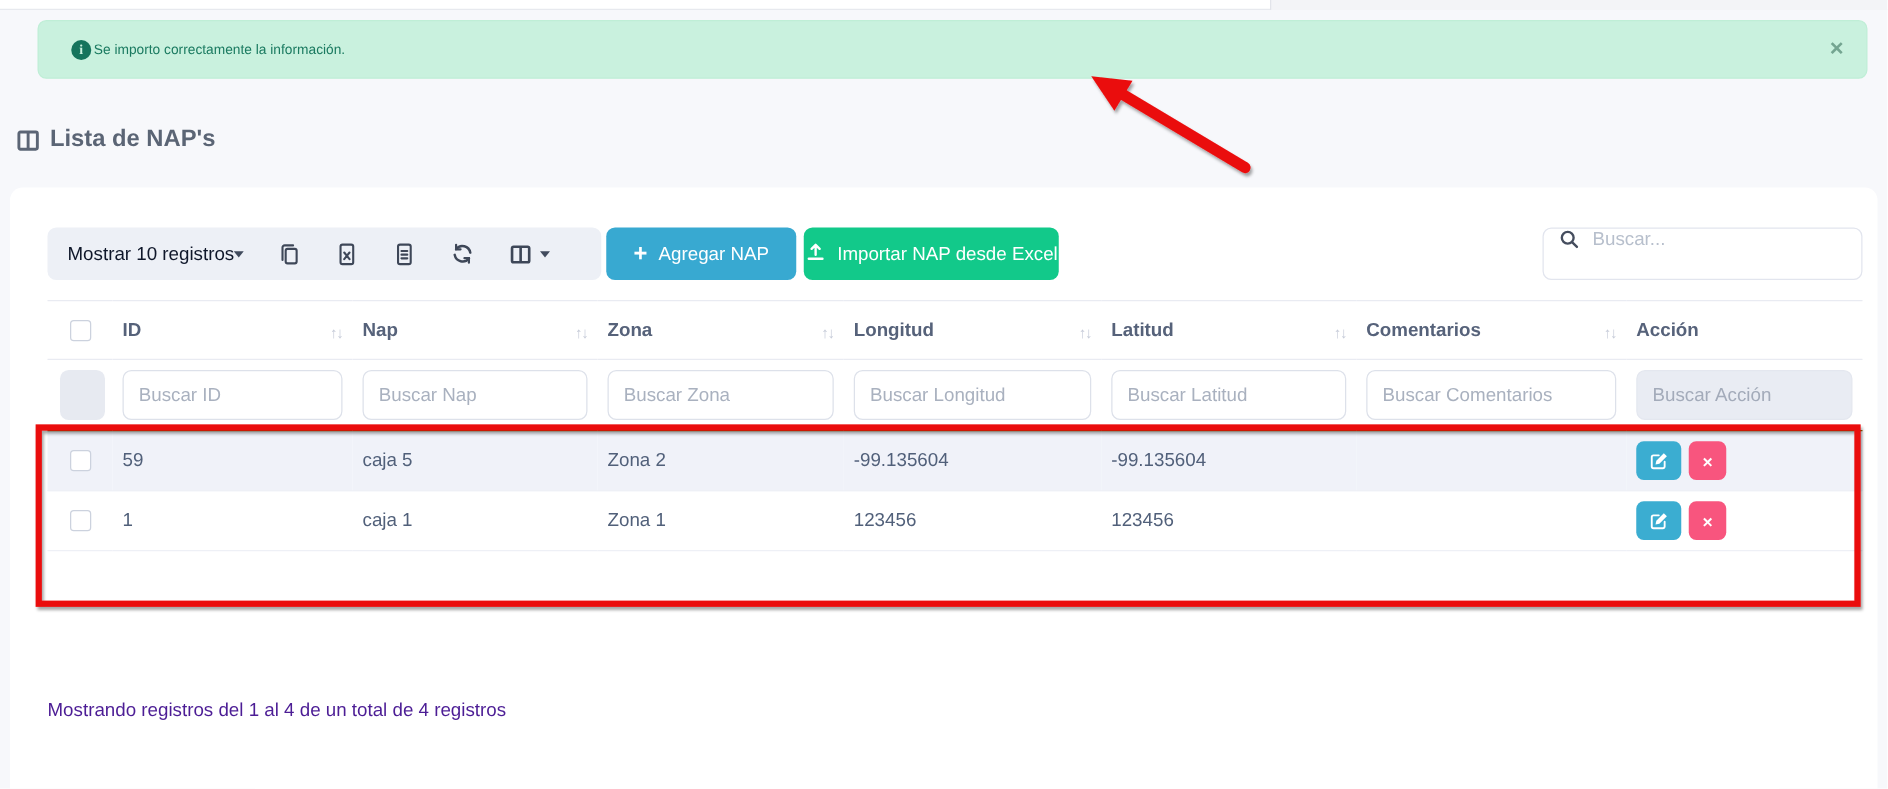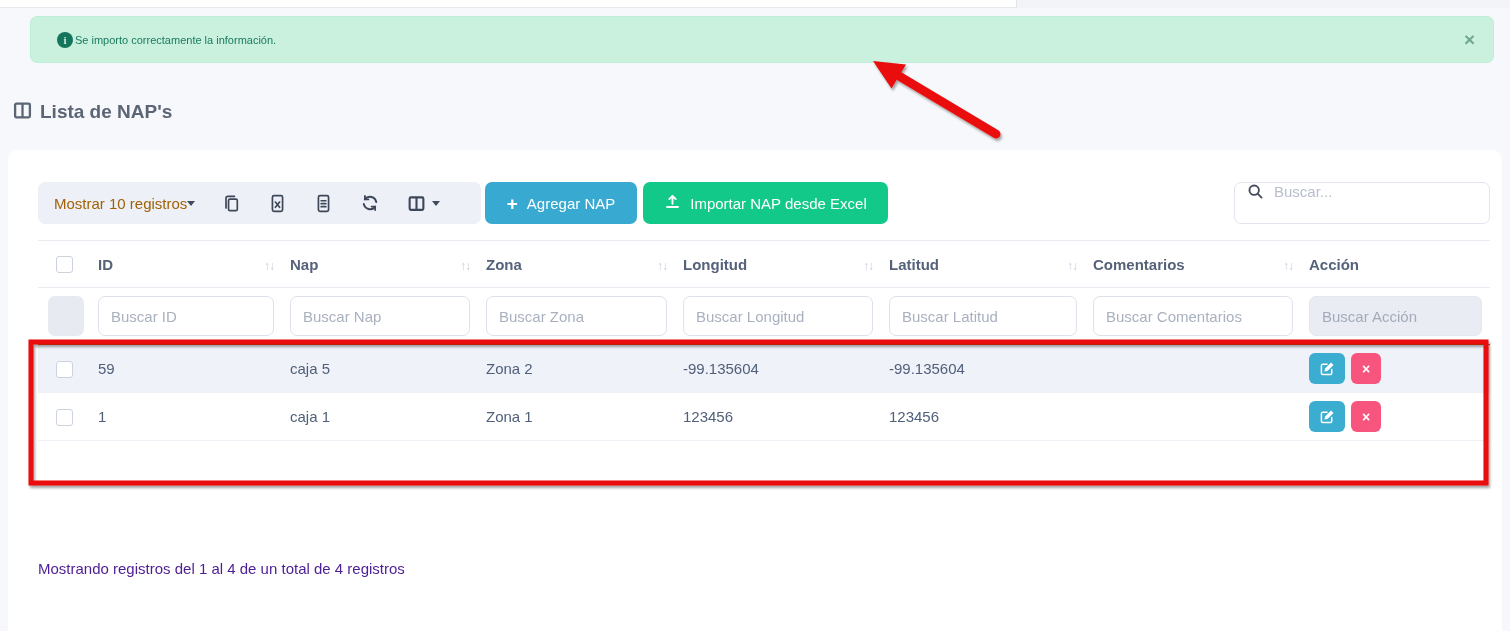--- a/index.html
+++ b/index.html
@@ -11,37 +11,37 @@
   .topstrip { position:absolute; left:0; top:0; width:1510px; height:8px; background:#ffffff; border-bottom:1px solid #e7e9ee; }
   .topstrip-right { position:absolute; left:1016px; top:0; height:8px; width:494px; background:#f3f4f7; border-left:1px solid #e2e4ea; }
 
   
   .alert { position:absolute; left:30px; top:16px; width:1464px; height:47px; background:#c9f1de; border:1px solid #bfeed6; border-radius:7px; display:flex; align-items:center; padding:0 18px 0 26px; }
   .alert-ico { width:16px; height:16px; border-radius:50%; background:#15745c; color:#c9f1de; font-weight:bold; font-size:11px; font-family:"Liberation Serif", serif; display:flex; align-items:center; justify-content:center; flex:0 0 16px; }
   .alert-text { color:#1a7a60; font-size:11px; margin-left:2px; }
   .alert-close { margin-left:auto; background:none; border:none; color:#74a591; font-size:19px; font-weight:bold; cursor:pointer; line-height:1; }
 
   
-  .page-title { position:absolute; left:13px; top:101px; display:flex; align-items:flex-start; gap:8px; color:#5b6575; font-size:19px; font-weight:bold; }
+  .page-title { position:absolute; left:13px; top:101px; display:flex; align-items:center; gap:8px; color:#5b6575; font-size:19px; font-weight:bold; }
   .page-title svg { display:block; }
 
   
   .card { position:absolute; left:8px; right:8px; top:150px; height:490px; background:#ffffff; border-radius:10px 10px 0 0; }
 
   
   .dt-group { position:absolute; left:38px; top:182px; width:443px; height:42px; background:#edf0f6; border-radius:7px; display:flex; align-items:center; padding:0 16px; }
-  .len-btn { background:none; border:none; color:#a16207; font-size:15px; cursor:pointer; display:flex; align-items:center; gap:0; font-family:inherit; }
+  .len-btn { background:none; border:none; color:#0f172a; font-size:15px; cursor:pointer; display:flex; align-items:center; gap:0; font-family:inherit; }
   .caret { width:0; height:0; border-left:4px solid transparent; border-right:4px solid transparent; border-top:5px solid #414b5d; display:inline-block; }
   .tool-ico { background:none; border:none; cursor:pointer; margin-left:27px; display:flex; align-items:center; gap:6px; }
   .tool-ico svg { display:block; }
 
   .btn { position:absolute; top:182px; height:42px; border:none; border-radius:7px; color:#fff; font-size:15px; font-family:inherit; display:flex; align-items:center; justify-content:center; gap:9px; cursor:pointer; }
   .btn-add { left:485px; width:152px; background:#38a9d1; }
   .btn-add .plus { font-size:19px; font-weight:bold; line-height:1; }
-  .btn-import { left:643px; width:245px; background:#12c98a; }
+  .btn-import { left:643px; width:204px; background:#12c98a; }
 
   .searchbox { position:absolute; left:1234px; top:182px; width:256px; height:42px; background:#fff; border:1px solid #e2e5ee; border-radius:7px; display:flex; align-items:flex-start; padding:0 12px; }
   .searchbox input { border:none; outline:none; font-size:15px; color:#4e5b70; width:100%; margin-left:10px; font-family:inherit; background:transparent; }
   .searchbox input::placeholder { color:#b7bfcc; }
 
   
   table.dt { position:absolute; left:38px; top:240px; width:1452px; border-collapse:collapse; table-layout:fixed; }
   .dt th, .dt td { text-align:left; vertical-align:middle; }
   .dt thead tr.heads th { height:47px; border-top:1px solid #e9ebf2; border-bottom:1px solid #e9ebf2; font-size:15px; font-weight:bold; color:#56627a; padding-left:8px; }
   .sort { float:right; color:#c7ccd9; font-size:12px; font-weight:normal; margin:3px 8px 0 0; letter-spacing:-1px; }

